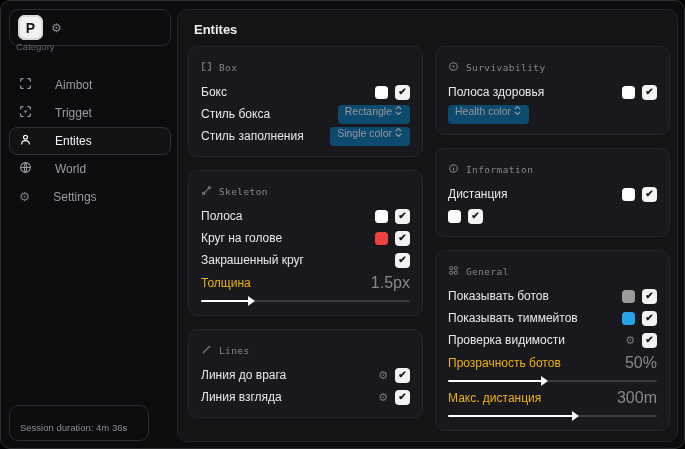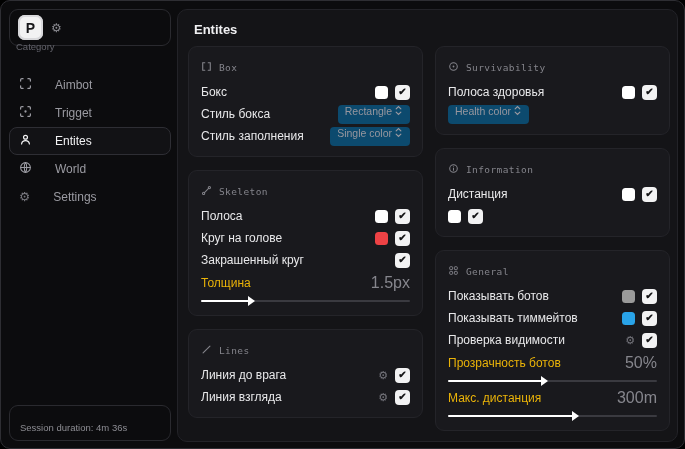--- a/index.html
+++ b/index.html
@@ -20,21 +20,21 @@
   .premium-title{font-size:11.5px;font-weight:bold;color:#f0f0f2;}
   .premium-sub{font-size:9.5px;color:#7f7f86;}
   .gear-glyph{color:#8a8a90;font-size:12px;line-height:1;}
 
   .category-label{position:absolute;left:15px;top:40px;font-size:9.5px;color:#63636b;}
   .nav{position:absolute;left:8px;top:70px;width:162px;}
   .nav-item{height:28px;display:flex;align-items:center;gap:23px;padding:0 9px;color:#9b9ba2;
     font-size:12px;border:1px solid transparent;border-radius:8px;cursor:default;}
   .nav-item svg{flex:0 0 auto;}
   .nav-item.active{color:#f2f2f4;border-color:#2e2e34;background:#121215;}
-  .session-box{position:absolute;left:8px;bottom:7px;width:162px;height:36px;
+  .session-box{position:absolute;left:8px;bottom:7px;width:140px;height:36px;
     border:1px solid #2a2a2f;border-radius:9px;display:flex;align-items:flex-end;padding:0 10px 7px;}
   .session-box span{font-size:9.5px;color:#8d8d93;}
 
   
   .panel{position:absolute;left:176px;top:8px;width:501px;height:433px;background:#141417;
     border:1px solid #232328;border-radius:10px;padding:12px 7px 10px 10px;overflow:hidden;}
   .panel-title{font-size:13px;font-weight:bold;color:#f0f0f2;margin:0 0 9px 6px;}
   .columns{display:flex;gap:12px;align-items:flex-start;}
   .col{width:236px;display:flex;flex-direction:column;gap:13px;}
 

